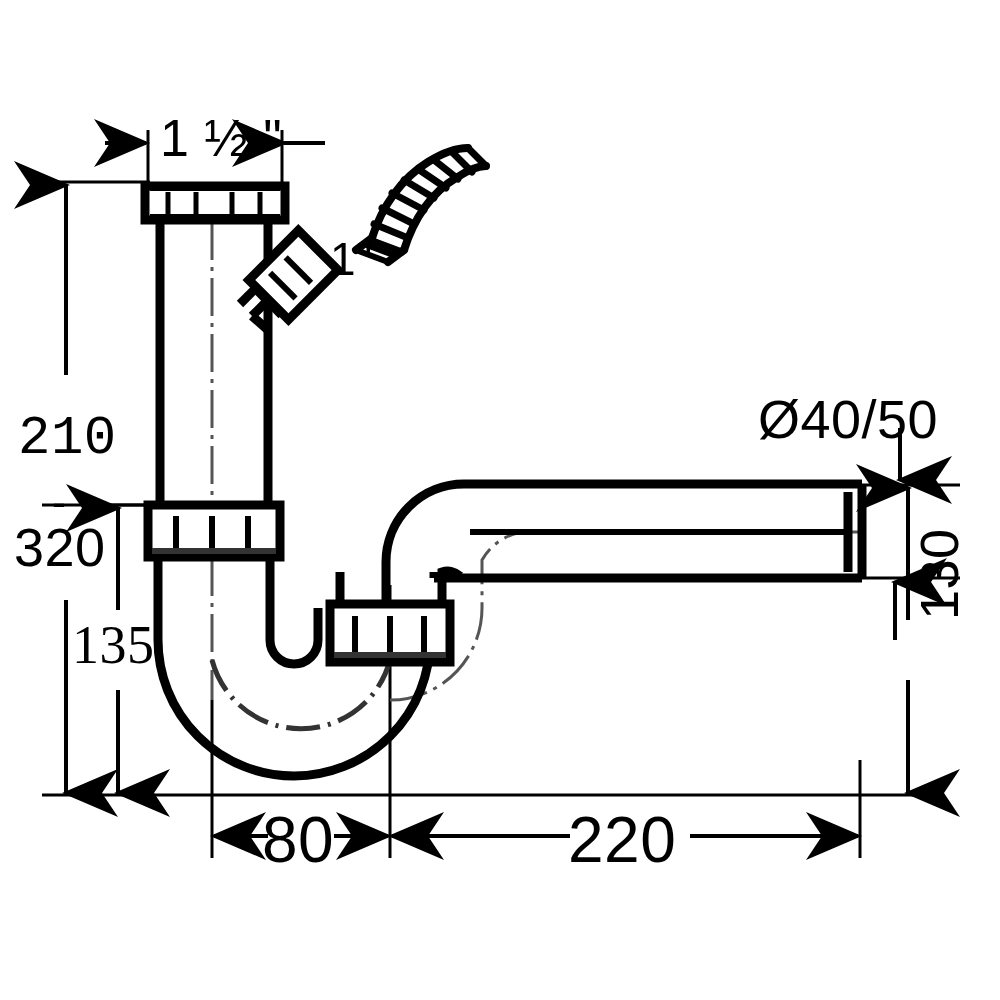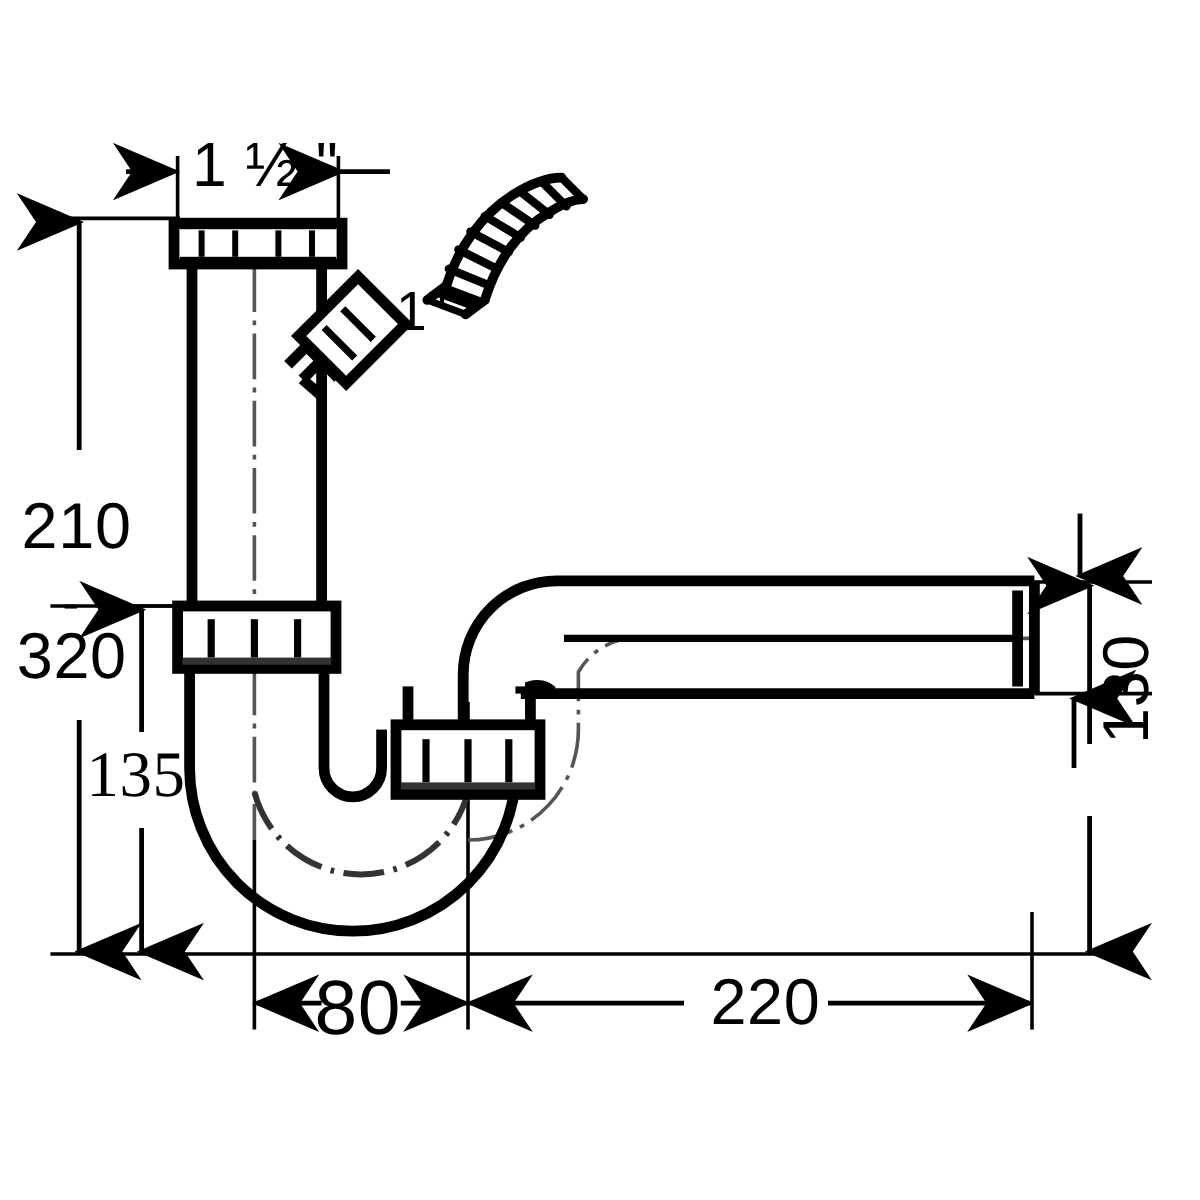--- a/index.html
+++ b/index.html
@@ -220,28 +220,29 @@
         <line x1="364" y1="244" x2="396" y2="256"></line>
       </g>
     </g>
 
   </svg>
 
   <div class="dim-text" style="left:160px;top:112px;font-size:52px;">1 ½ "</div>
 
   <div class="dim-text" style="left:330px;top:236px;font-size:46px;">1"</div>
 
-
-  <div class="dim-text" style="left:18px;top:412px;font-size:54px;">210</div>
+  <div class="dim-text" style="left:758px;top:392px;font-size:54px;">Ø40/50</div>
+
+  <div class="dim-text" style="left:18px;top:412px;font-size:54px;font-family:Liberation Mono, monospace;">210</div>
 
   <div class="dim-text" style="left:52px;top:482px;font-size:42px;">-</div>
 
   <div class="dim-text" style="left:14px;top:520px;font-size:54px;text-align:center;">320</div>
 
   <div class="dim-text" style="left:72px;top:618px;font-size:54px;font-family:Liberation Serif, serif;">135</div>
 
   <div class="dim-text" style="left:912px;top:620px;font-size:54px;transform:rotate(-90deg);transform-origin:left top;">130</div>
 
   <div class="dim-text" style="left:262px;top:808px;font-size:64px;">80</div>
 
-  <div class="dim-text" style="left:592px;top:808px;font-size:54px;">220</div>
+  <div class="dim-text" style="left:568px;top:808px;font-size:64px;">220</div>
 
 </div>
 
 </body></html>

